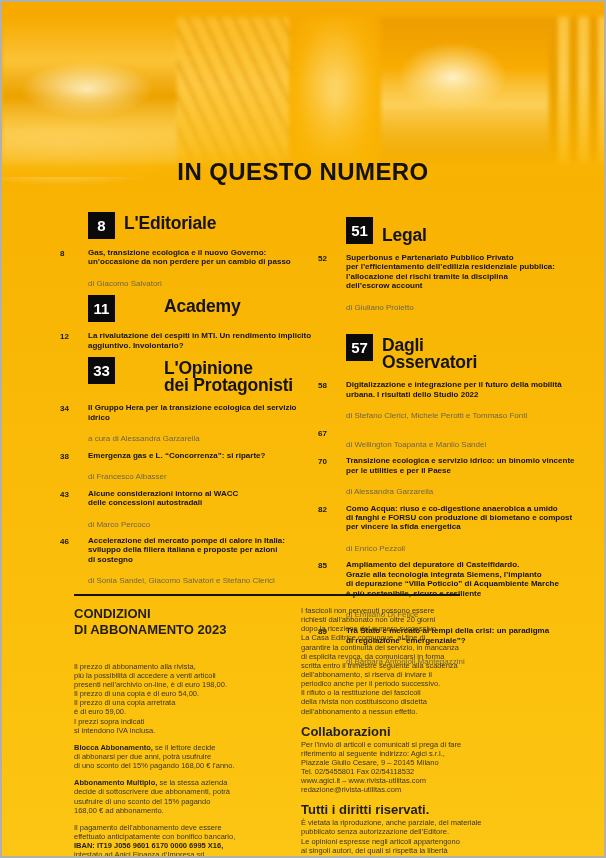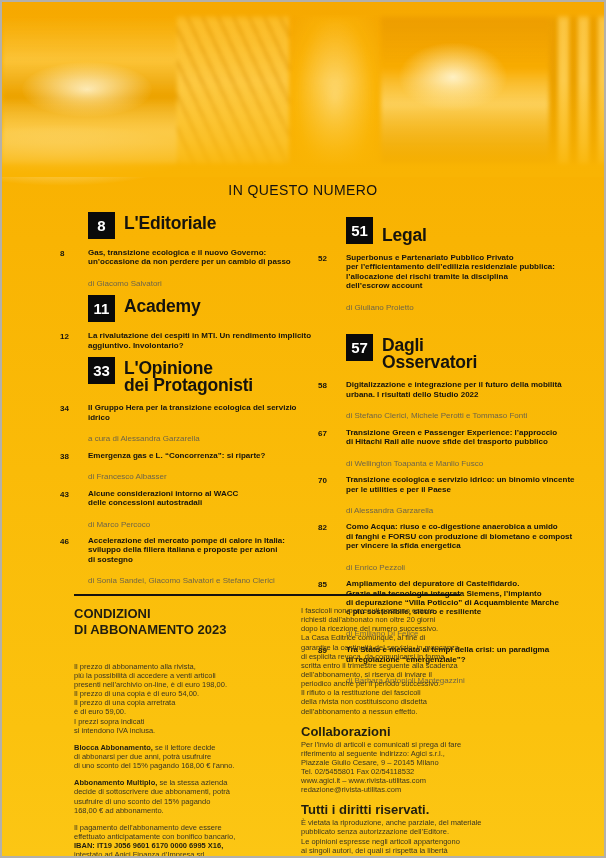--- a/index.html
+++ b/index.html
@@ -26,37 +26,37 @@
   .ph5 { width:59px; background:
       repeating-linear-gradient(90deg, rgba(214,140,0,.5) 0 9px, rgba(255,226,140,.65) 9px 20px); }
   .collage-blob { position:absolute; border-radius:50%; }
   .blob-machine { top:40px; left:396px; width:110px; height:70px; background:radial-gradient(rgba(255,244,205,.95), rgba(255,220,120,0) 70%); }
   .blob-bus { top:60px; left:20px; width:130px; height:55px; background:radial-gradient(rgba(255,246,215,.9), rgba(255,220,120,0) 72%); }
   .collage-fade { position:absolute; top:0; left:0; width:100%; height:175px;
       background:linear-gradient(180deg, rgba(247,169,0,.9) 0%, rgba(247,171,0,.15) 12%, rgba(248,176,0,0) 45%, rgba(249,180,2,.55) 80%, #f9b403 99%); }
   .haze { position:absolute; top:105px; left:-30px; width:300px; height:80px;
       background:radial-gradient(ellipse 60% 55% at 30% 60%, rgba(255,248,224,.75), rgba(255,248,224,0) 70%); }
   
-  .page-title { position:absolute; top:180px; left:0; width:100%; text-align:center;
-      font-size:14px; font-weight:400; letter-spacing:.4px; color:#141210; }
+  .page-title { position:absolute; top:156px; left:0; width:100%; text-align:center;
+      font-size:24px; font-weight:700; letter-spacing:.4px; color:#141210; }
   
   .toc { position:absolute; top:208px; left:58px; display:flex; }
   .col-left  { width:258px; flex:none; }
   .col-right { width:286px; flex:none; }
   .shead { display:flex; margin-left:28px; margin-bottom:9px; align-items:flex-start; }
   .nbox { width:27px; height:27px; flex:none; background:#0a0a0a; color:#fff;
       display:flex; align-items:center; justify-content:center;
       font-size:15px; font-weight:700; margin-right:9px; }
   .sheading { font-size:17.5px; font-weight:700; line-height:.98; letter-spacing:-.2px;
       white-space:pre-line; padding-top:3px; color:#15130e; }
   .art { display:flex; margin-bottom:7px; }
   .apg { width:28px; flex:none; font-size:8px; font-weight:700; padding-top:1px; }
   .atitle { font-size:8px; font-weight:700; line-height:1.18; white-space:pre-line; color:#15130e; }
   .aauthor { font-size:8px; line-height:1.18; color:#6e6549; margin-top:12px; white-space:pre-line; }
-  .mt1 { margin-top:5px; }
+  .mt1 { margin-top:5px;gap:40px; }
   .mt2 { margin-top:22px; }
   
   .bottom { position:absolute; top:592px; left:72px; width:470px; }
   .rule { width:386px; height:0; border-top:2px solid #15130e; margin-bottom:10px; }
   .bcols { display:flex; }
   .bcol1 { width:227px; flex:none; }
   .bcol2 { width:220px; flex:none; }
   .fp { font-size:7.5px; line-height:1.22; color:#3a3522; white-space:pre-line; margin:0 0 8px 0; }
   .fp-h { font-size:13px; line-height:1.22; font-weight:700; color:#211e11; white-space:pre-line; margin:0; }
   .fp .b { font-weight:700; color:#211e11; }
@@ -175,23 +175,21 @@
         <div class="apg">58</div>
         <div>
           <div class="atitle">Digitalizzazione e integrazione per il futuro della mobilità
 urbana. I risultati dello Studio 2022</div>
           <div class="aauthor">di Stefano Clerici, Michele Perotti e Tommaso Fonti</div>
         </div>
       </div>
       <div class="art">
         <div class="apg">67</div>
         <div>
-          <div class="atitle">Transizione Green e Passenger Experience: l’approccio
-di Hitachi Rail alle nuove sfide del trasporto pubblico</div>
-          <div class="aauthor">di Wellington Toapanta e Manlio Fusco</div>
+          <div class="aauthor">di Wellington Toapanta e Manlio Sandei</div>
         </div>
       </div>
       <div class="art">
         <div class="apg">70</div>
         <div>
           <div class="atitle">Transizione ecologica e servizio idrico: un binomio vincente
 per le utilities e per il Paese</div>
           <div class="aauthor">di Alessandra Garzarella</div>
         </div>
       </div>

